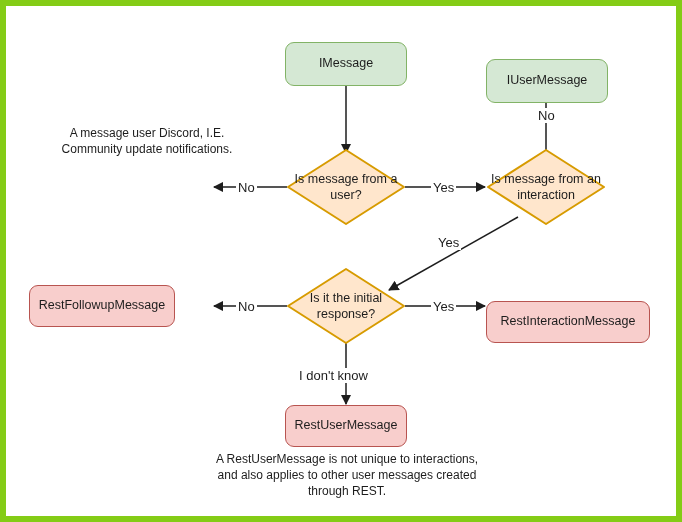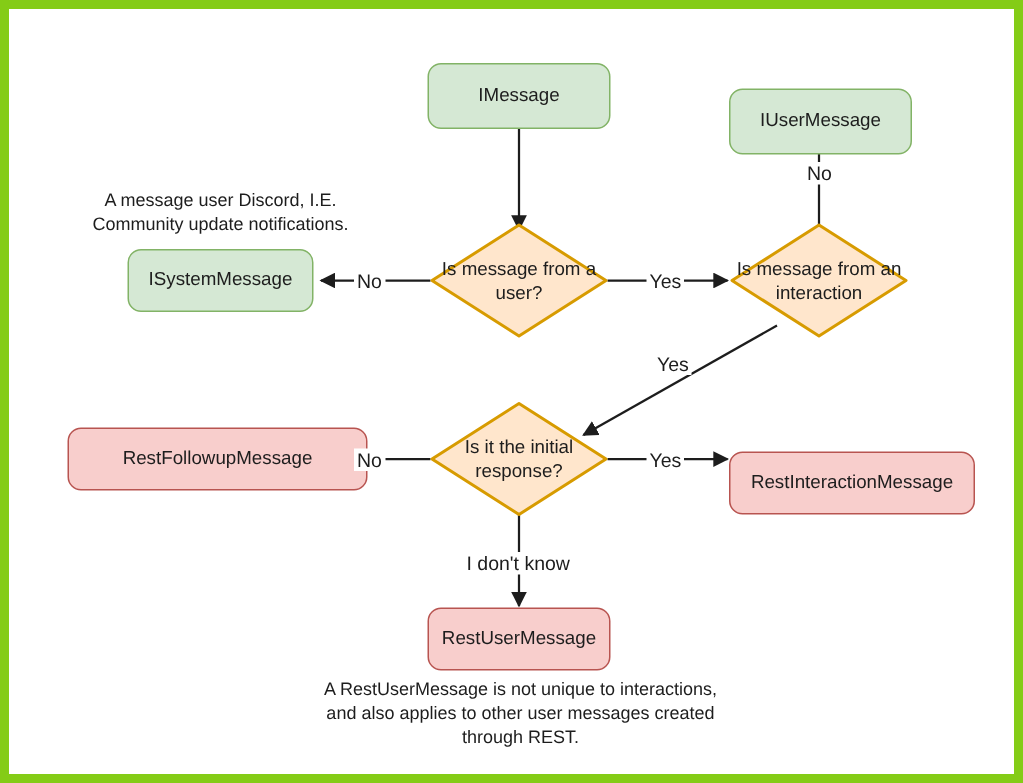--- a/index.html
+++ b/index.html
@@ -124,25 +124,22 @@
   </svg>
 
   <div class="node box green" style="left:279px; top:36px; width:122px; height:44px;">
     <span>IMessage</span>
   </div>
 
   <div class="node box green" style="left:480px; top:53px; width:122px; height:44px;">
     <span>IUserMessage</span>
   </div>
 
-  <div class="node box green" style="left:79px; top:160px; width:124px; height:42px;">
-    <span>ISystemMessage</span>
-  </div>
 
-  <div class="node box pink" style="left:39px; top:279px; width:200px; height:42px;">
+  <div class="node box pink" style="left:23px; top:279px; width:146px; height:42px;">
     <span>RestFollowupMessage</span>
   </div>
 
   <div class="node box pink" style="left:480px; top:295px; width:164px; height:42px;">
     <span>RestInteractionMessage</span>
   </div>
 
   <div class="node box pink" style="left:279px; top:399px; width:122px; height:42px;">
     <span>RestUserMessage</span>
   </div>
@@ -173,21 +170,21 @@
   <div class="edge-label" style="left:425px; top:174px;">Yes</div>
 
   <div class="edge-label" style="left:530px; top:102px;">No</div>
 
   <div class="edge-label" style="left:430px; top:229px;">Yes</div>
 
   <div class="edge-label" style="left:230px; top:293px;">No</div>
 
   <div class="edge-label" style="left:425px; top:293px;">Yes</div>
 
-  <div class="edge-label" style="left:303px; top:362px;">I don't know</div>
+  <div class="edge-label" style="left:291px; top:362px;">I don't know</div>
 
   <div class="note" style="left:40px; top:119px; width:202px;">A message user Discord, I.E.
 Community update notifications.</div>
 
   <div class="note" style="left:182px; top:445px; width:318px;">A RestUserMessage is not unique to interactions,
 and also applies to other user messages created
 through REST.</div>
 
 </div>
 

